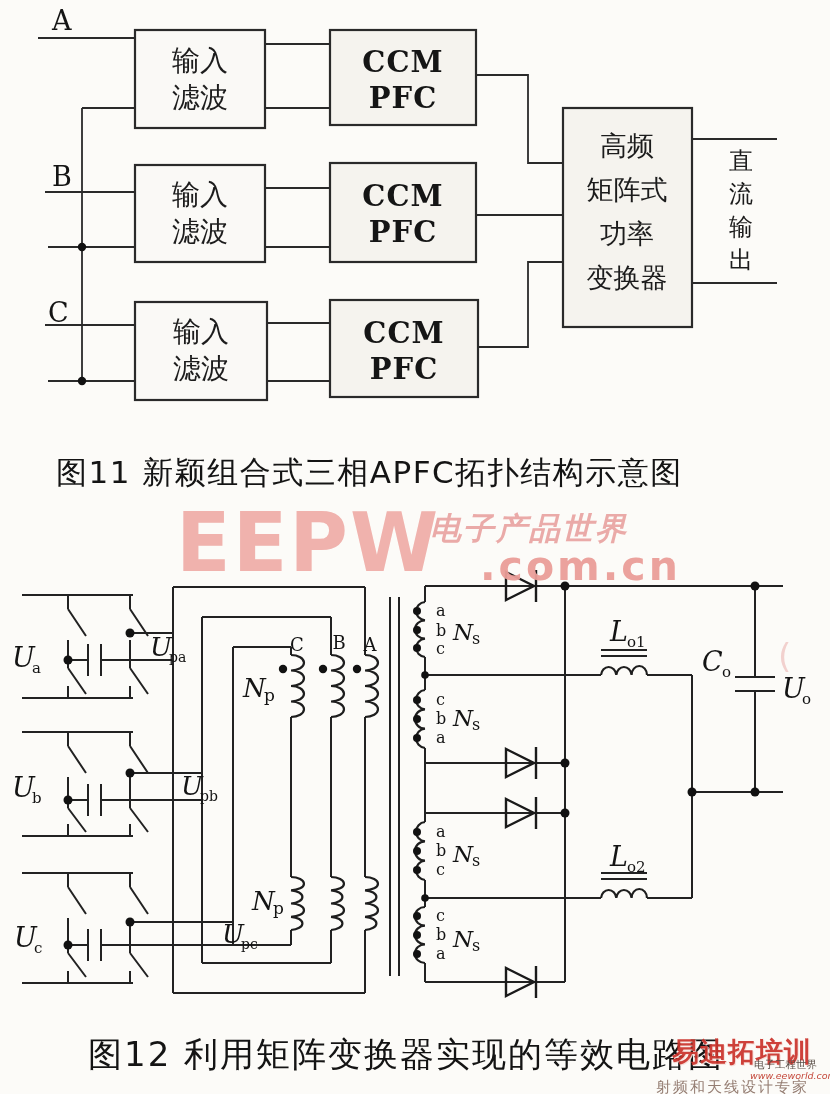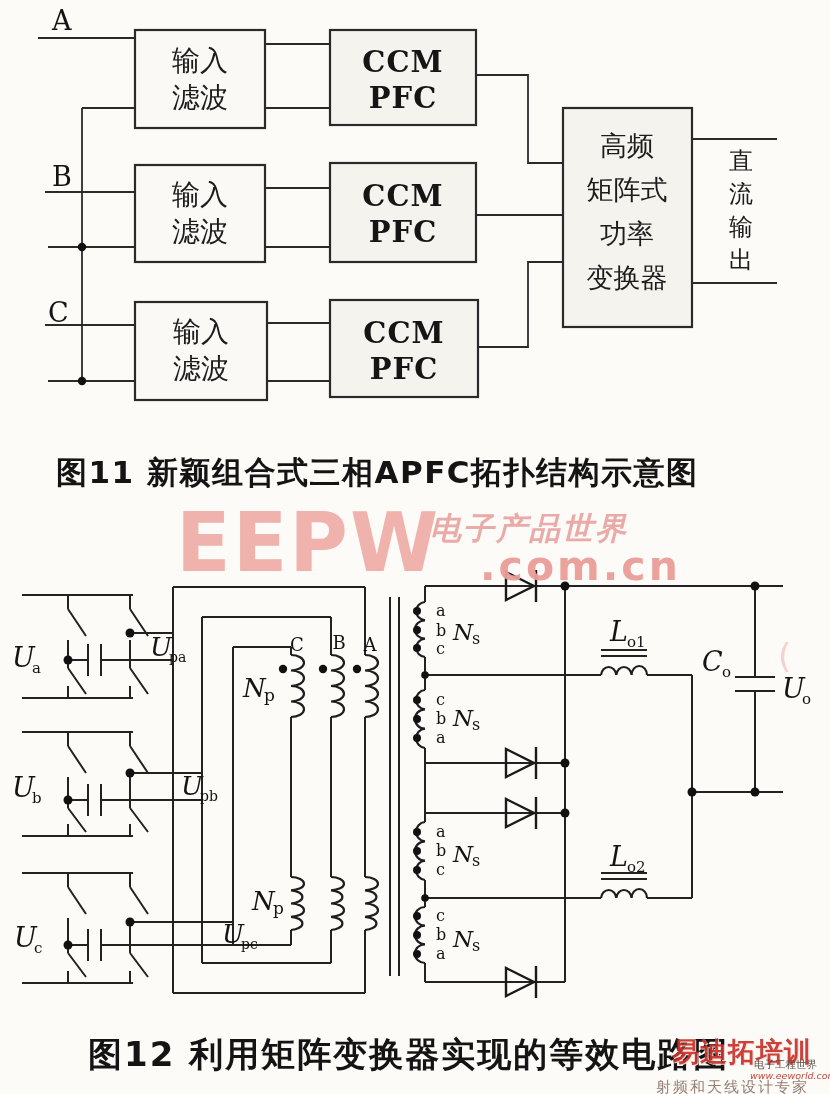--- a/index.html
+++ b/index.html
@@ -11,21 +11,21 @@
   .boxrect{fill:#faf9f6;stroke:#2a2a2a;stroke-width:2.2;}
   .boxrect-shaded{fill:#f5f3ee;stroke:#2a2a2a;stroke-width:2.2;}
   .dot{fill:#111;stroke:none;}
   .coil{stroke:#1e1e1e;stroke-width:2.2;fill:none;}
   .diode{stroke:#1a1a1a;stroke-width:2.4;fill:none;}
   .cjk-box{font-family:"DejaVu Serif",serif;fill:#1c1c1c;}
   .lat-box{font-family:"DejaVu Serif",serif;font-weight:bold;fill:#151515;letter-spacing:1px;}
   .sym{font-family:"DejaVu Serif",serif;font-style:italic;fill:#141414;}
   .sub{font-family:"DejaVu Serif",serif;fill:#141414;}
   .phl{font-family:"DejaVu Serif",serif;fill:#141414;}
-  .caption{position:absolute;font-weight:700;color:#141414;white-space:nowrap;text-align:center;}
+  .caption{position:absolute;font-weight:400;color:#141414;white-space:nowrap;text-align:center;}
   #caption11{left:56px;top:452px;font-size:31px;letter-spacing:1.5px;}
   #caption12{left:88px;top:1032px;font-size:34px;letter-spacing:2px;}
   .wm{position:absolute;pointer-events:none;white-space:nowrap;}
   #wm-logo{left:176px;top:496px;font-size:80px;font-weight:900;letter-spacing:2px;
            color:#efaca7;opacity:.92;transform:scaleY(1.02);}
   #wm-cjk{left:430px;top:508px;font-size:31px;font-style:italic;font-weight:700;
           letter-spacing:2px;color:#eaa6a4;opacity:.95;}
   #wm-domain{left:436px;top:542px;font-size:41px;font-weight:900;letter-spacing:3px;
              color:#eb9e99;opacity:.95;margin-left:44px;}
   #wm-frag{left:778px;top:636px;font-size:34px;color:#eec0bd;opacity:.7;}

